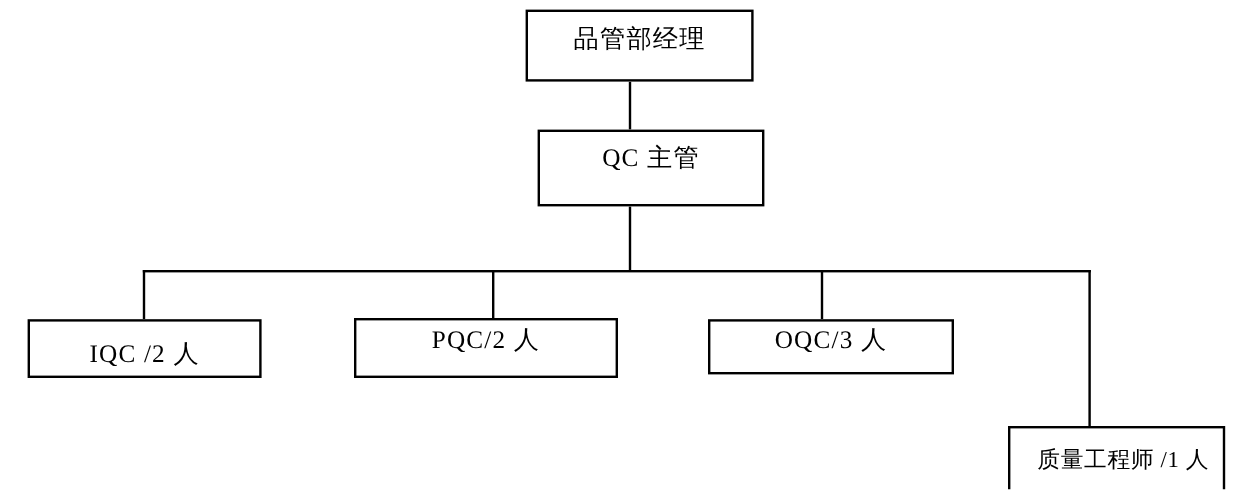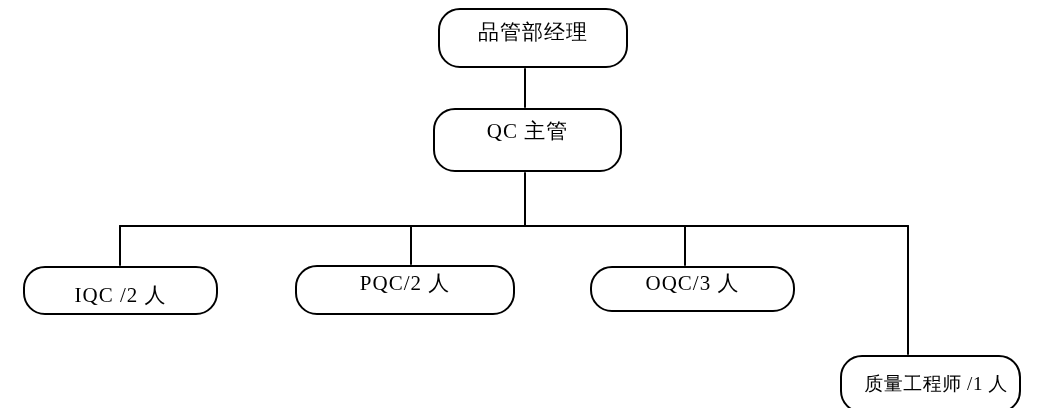--- a/index.html
+++ b/index.html
@@ -1,15 +1,15 @@
 <!DOCTYPE html>
 <html><head>
 <meta charset="utf-8">
 <style>
-  * { margin: 0; padding: 0; box-sizing: border-box; border-radius: 22px; }
+  * { margin: 0; padding: 0; box-sizing: border-box; }
   html, body { background: #ffffff; }
   .canvas {
     position: relative;
     width: 1044px;
     height: 408px;
     background: #ffffff;
     font-family: "Liberation Serif", "DejaVu Serif", serif;
     color: #000000;
     overflow: hidden;
   }
@@ -19,21 +19,21 @@
     background: #ffffff;
     display: flex;
     justify-content: center;
     align-items: flex-start;
     font-size: 21px;
     letter-spacing: 1px;
     line-height: 1.25;
     white-space: nowrap;
   }
   .node-manager        { left: 438px; top: 8px;   width: 190px; height: 60px; padding-top: 9px; }
-  .node-qc-supervisor  { left: 433px; top: 108px; width: 189px; height: 64px; padding-top: 8px; }
+  .node-qc-supervisor  { left: 448px; top: 108px; width: 189px; height: 64px; padding-top: 8px; }
   .node-iqc            { left: 23px;  top: 266px; width: 195px; height: 49px; padding-top: 14px; }
   .node-pqc            { left: 295px; top: 265px; width: 220px; height: 50px; padding-top: 3px; }
   .node-oqc            { left: 590px; top: 266px; width: 205px; height: 46px; padding-top: 2px; }
   .node-quality-engineer {
     left: 840px; top: 355px; width: 181px; height: 58px;
     justify-content: center; align-items: center;
     padding: 0 0 0 11px; font-size: 19px; letter-spacing: 0.5px;
   }
   .line {
     position: absolute;

